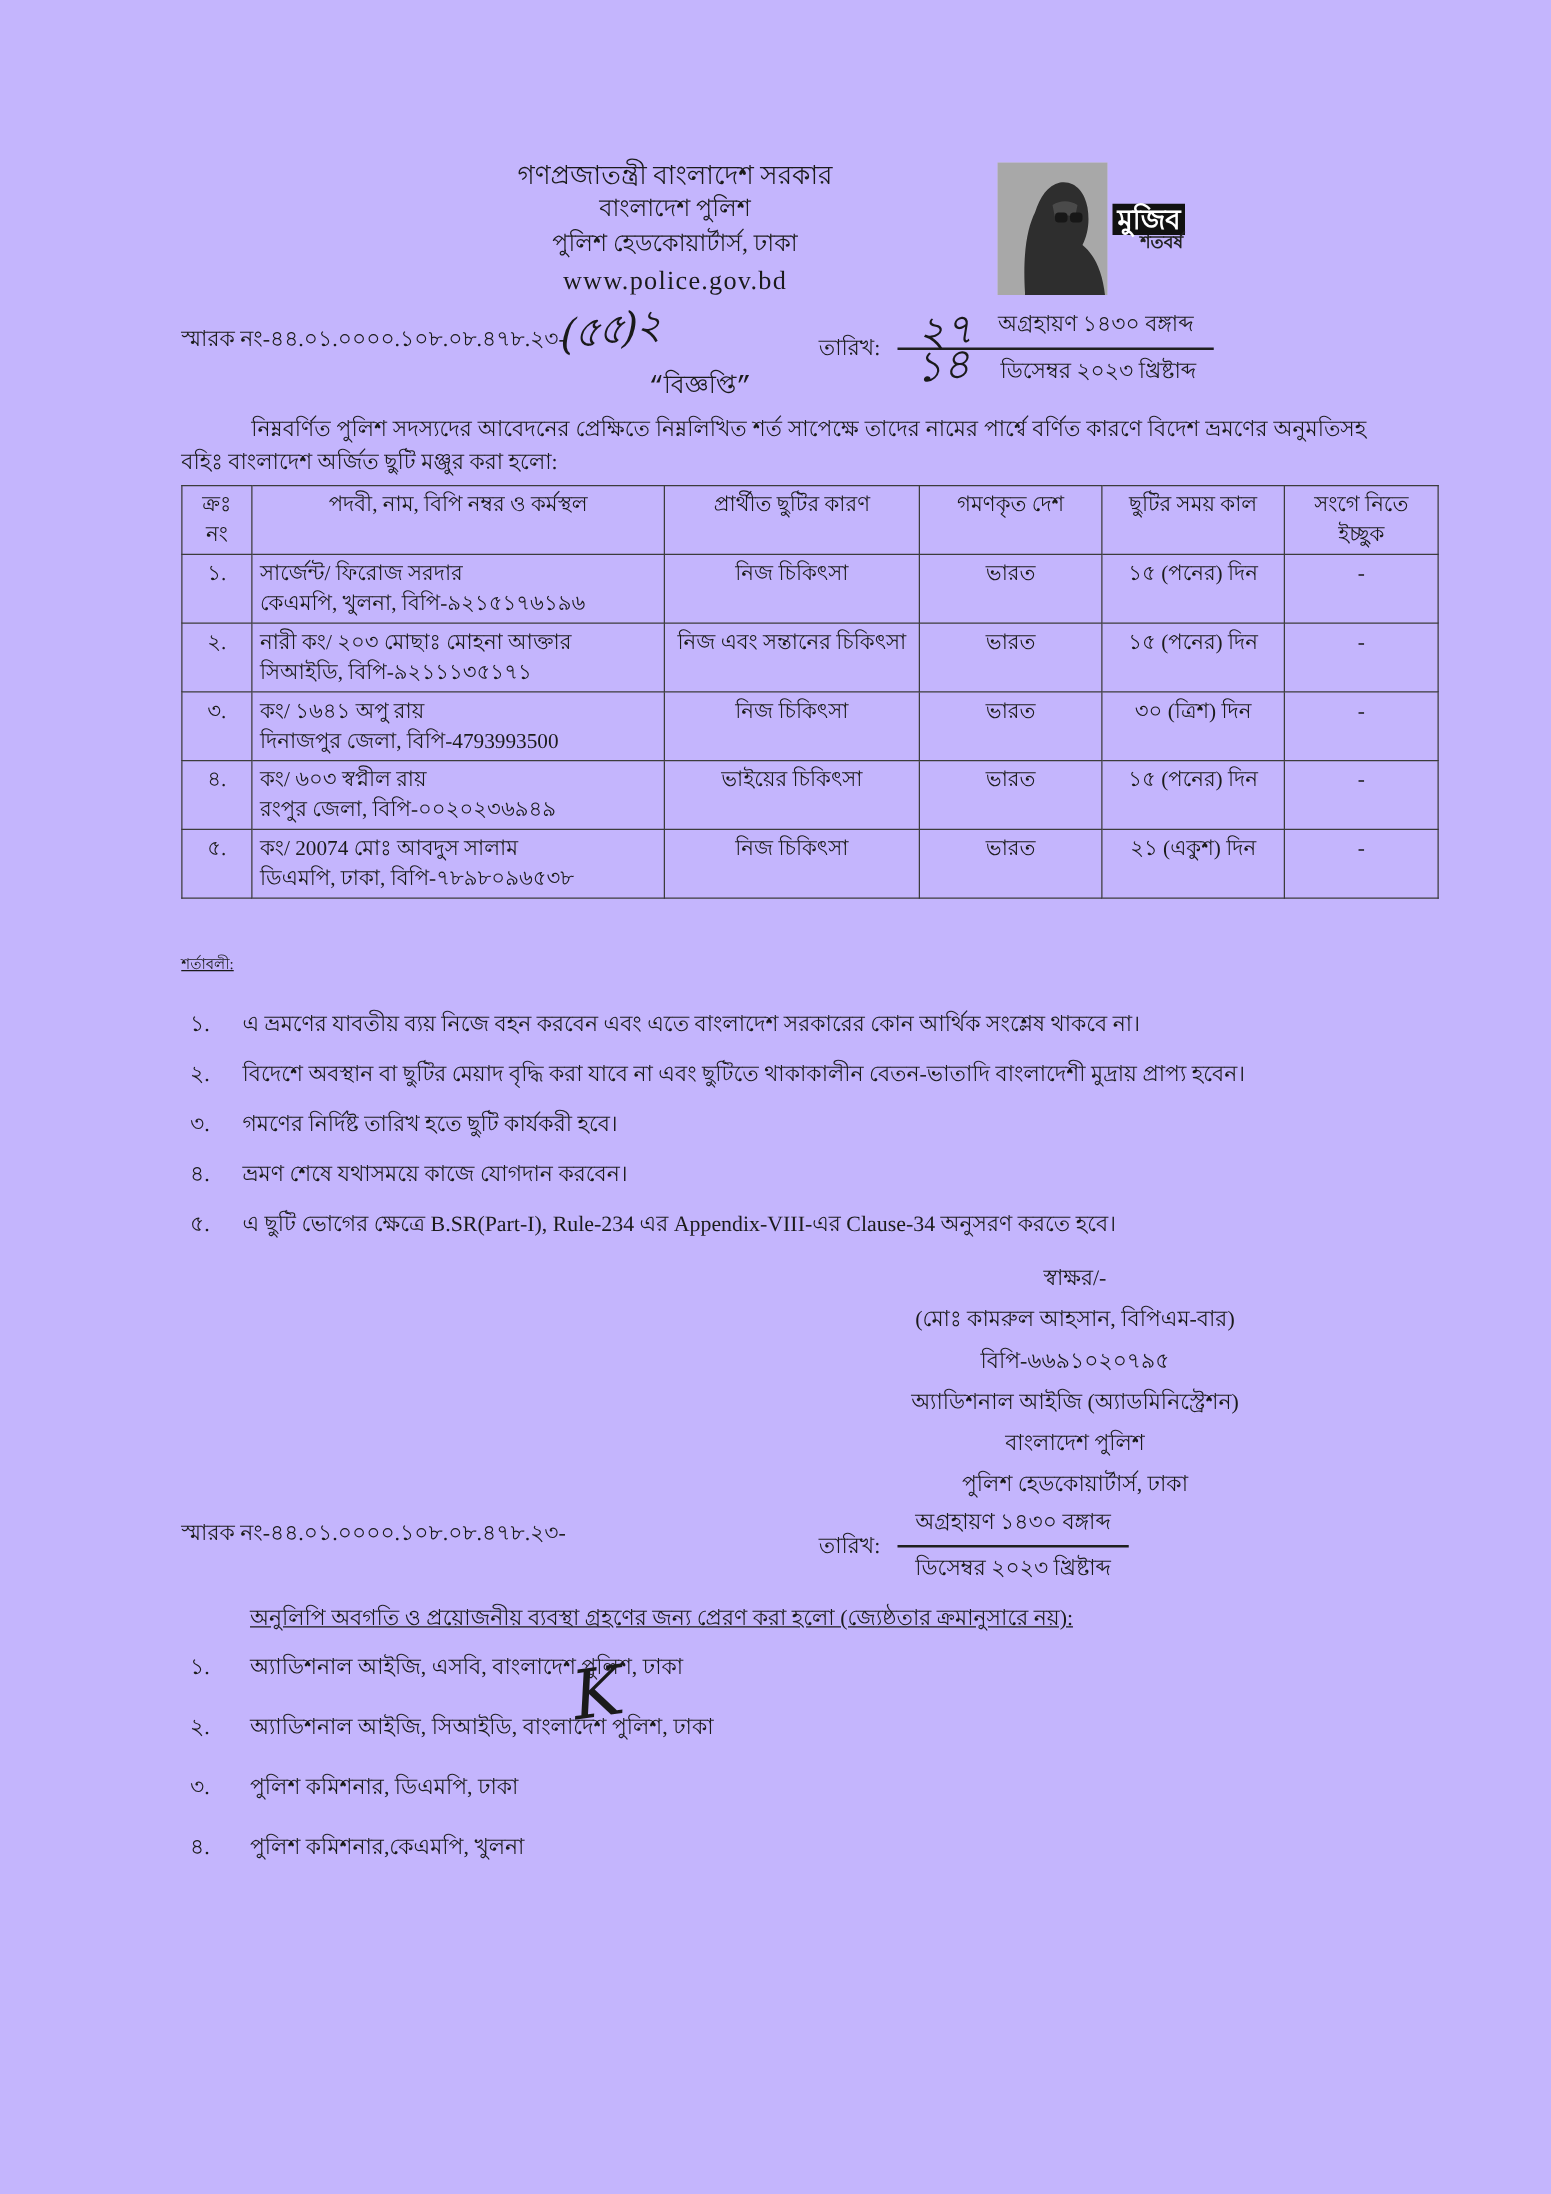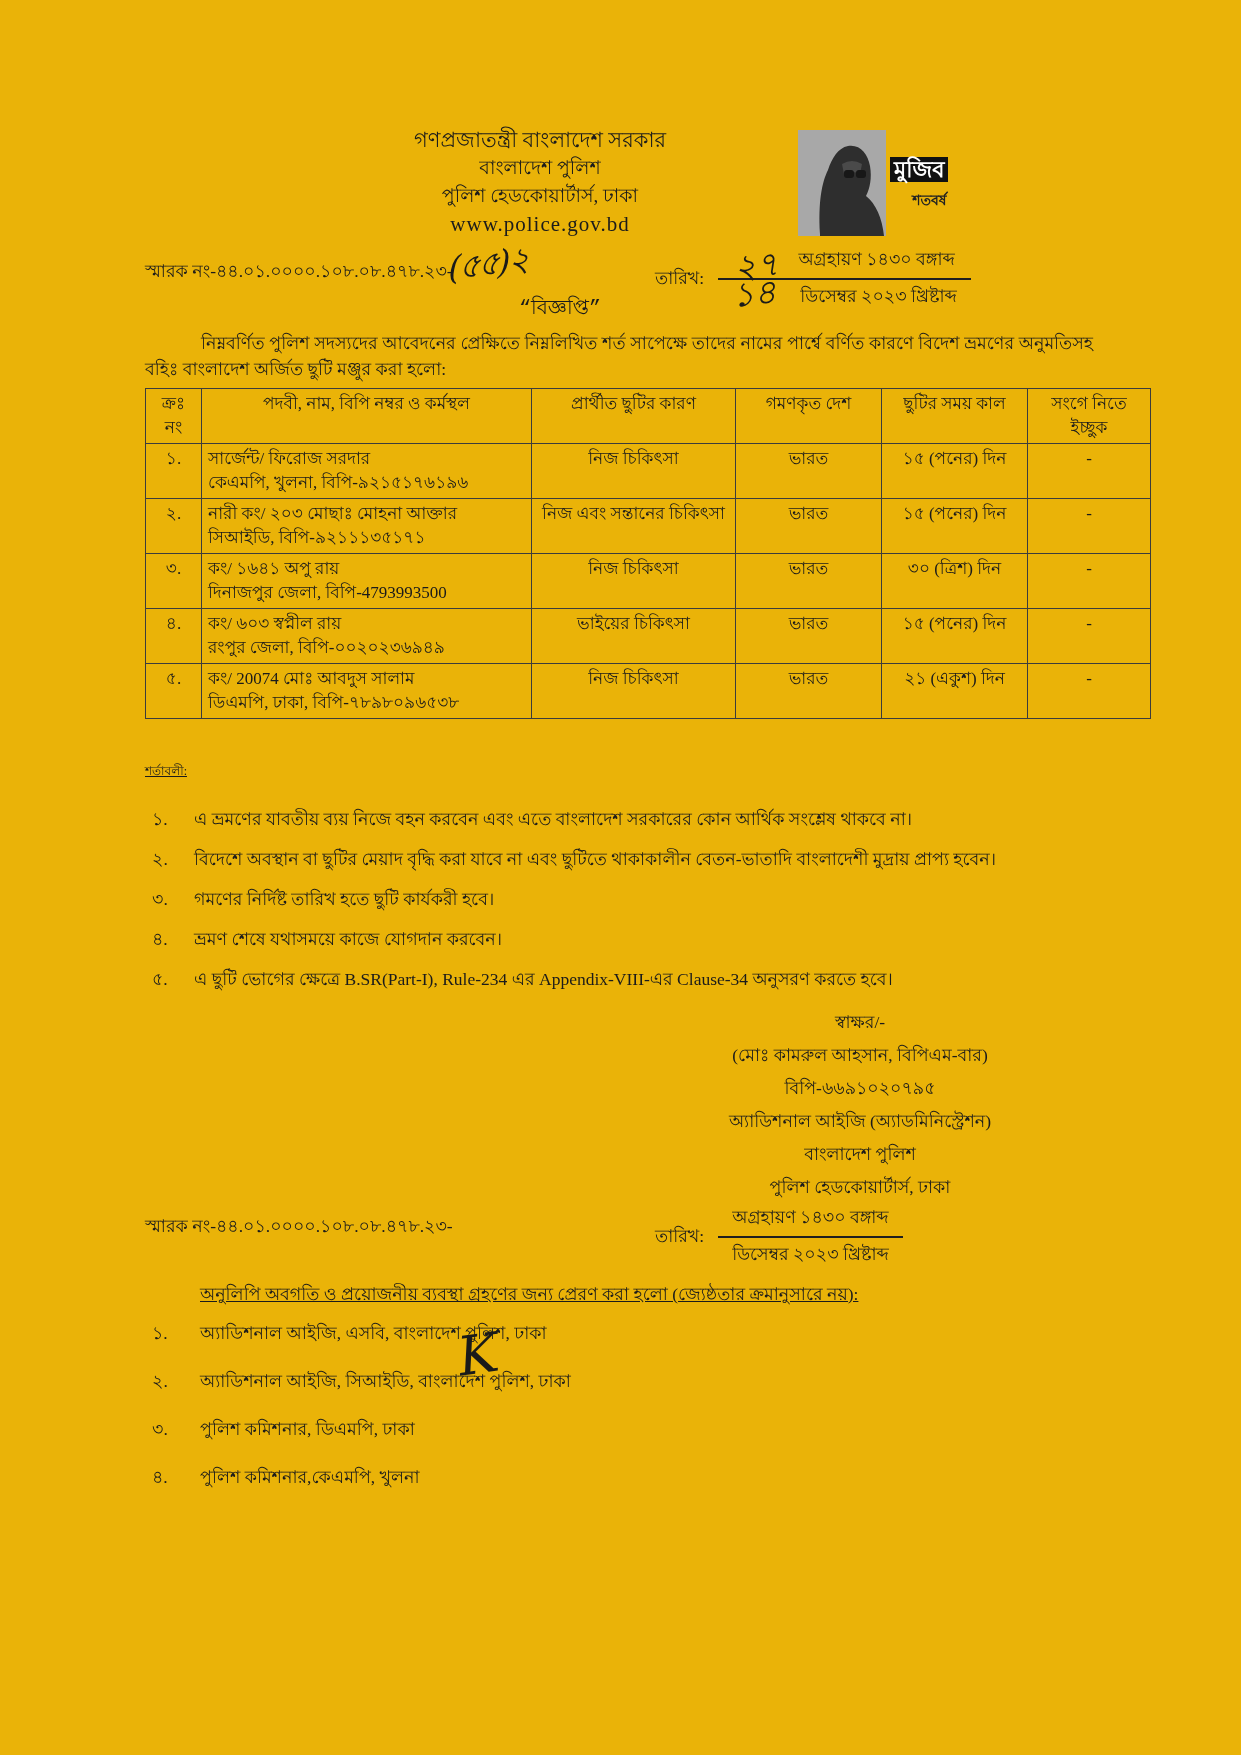--- a/index.html
+++ b/index.html
@@ -1,39 +1,39 @@
 <!DOCTYPE html>
 <html><head>
 <meta charset="utf-8">
 <style>
   html,body{margin:0;padding:0;background:#e8e8e8;}
   .page{
     position:relative;
     width:1241px;height:1755px;
     margin:0 auto;
-    background:#eab308;
+    background:#c4b5fd;
     font-family:"Liberation Serif","DejaVu Serif",serif;
     color:#1b1b1b;
     overflow:hidden;
   }
   .abs{position:absolute;}
 
   
   .header-block{left:320px;top:126px;width:440px;text-align:center;line-height:28px;}
   .hdr-l1{font-size:21px;}
   .hdr-l2{font-size:19px;}
   .hdr-l3{font-size:19px;}
   .hdr-web{font-size:21px;font-family:"Liberation Serif",serif;letter-spacing:1px;}
 
   
   .logo{left:798px;top:126px;width:170px;height:114px;display:flex;align-items:center;gap:4px;text-align:right;}
   .logo-portrait{width:88px;height:106px;background:#b9b9b9;position:relative;overflow:hidden;}
   .logo-text{display:flex;flex-direction:column;line-height:1.05;}
   .logo-text .t1{font-size:22px;font-weight:bold;color:#111;background:#111;color:#fff;padding:1px 4px;}
-  .logo-text .t2{font-size:14px;font-weight:bold;color:#222;padding:12px 2px 0 2px;}
+  .logo-text .t2{font-size:14px;font-weight:bold;color:#222;padding:0 2px 0 2px;}
 
   
   .memo-label{font-size:17.5px;}
   .hw{font-family:"DejaVu Serif",serif;font-style:italic;color:#1a1a1a;}
   .memo-scribble{left:448px;top:238px;font-size:33px;transform:rotate(-7deg) skewX(-8deg);letter-spacing:-2px;}
   .date-block{display:flex;align-items:center;gap:14px;}
   .date-label{font-size:17.5px;}
   .fraction{display:inline-block;}
   .frac-top{display:flex;align-items:flex-end;justify-content:center;gap:20px;border-bottom:2px solid #1f1f1f;padding:0 14px 3px 14px;font-size:17.5px;}
   .frac-bottom{display:flex;align-items:flex-start;justify-content:center;gap:24px;padding:3px 14px 0 14px;font-size:17.5px;}

